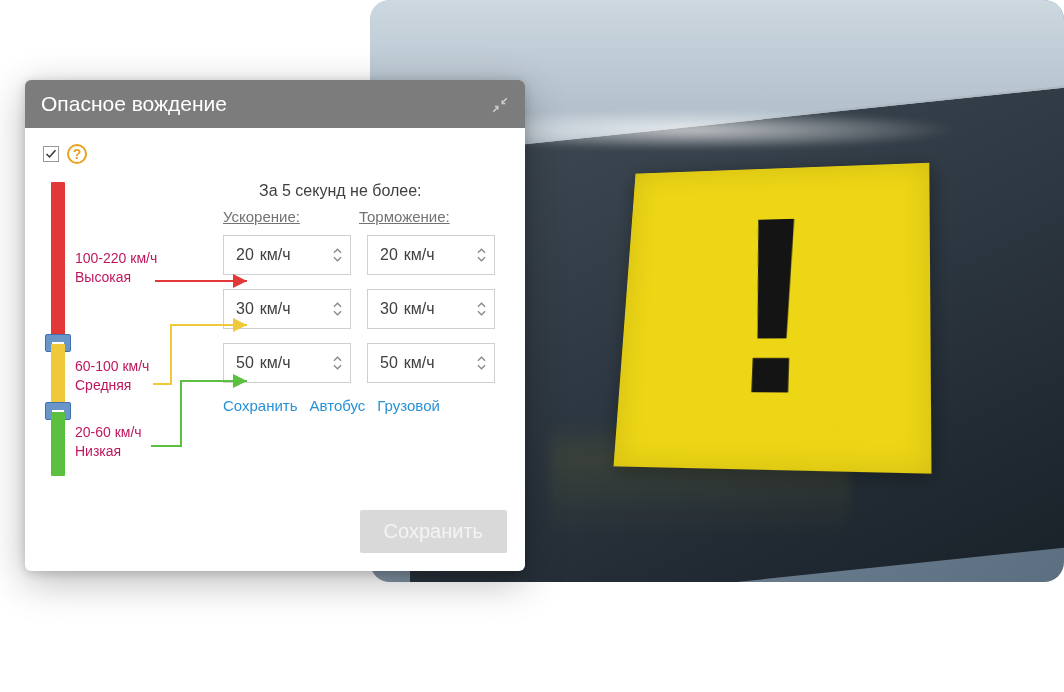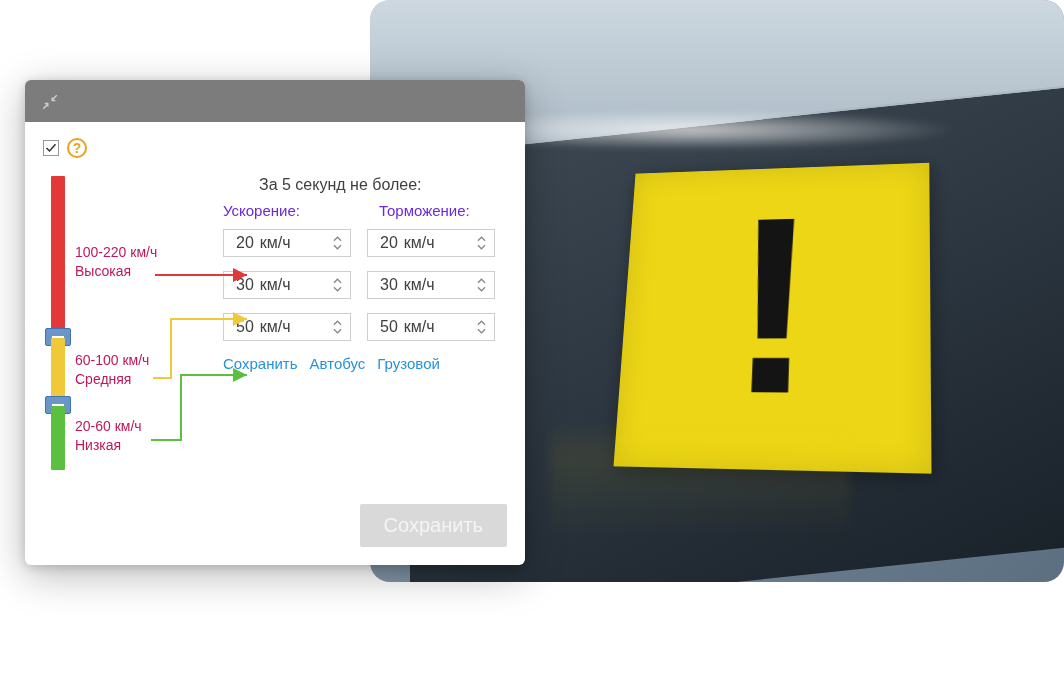--- a/index.html
+++ b/index.html
@@ -135,26 +135,26 @@
   .range-md { top: 176px; }
   .range-md .name { margin-top: 3px; }
   .range-lo { top: 242px; }
   .range-lo .name { margin-top: 3px; }
   .connector { position: absolute; pointer-events: none; }
   .inputs-col { flex: 1; }
   .header-text {
     font-size: 16px; color: #404040; margin-bottom: 8px; margin-left: 36px;
   }
   .col-headers {
-    display: flex; gap: 28px; font-size: 15px; color: #6d28d9; margin-bottom: 10px;
+    display: flex; gap: 8px; font-size: 15px; color: #737373; margin-bottom: 10px; text-decoration: underline;
   }
   .col-headers > div { width: 128px; }
   .input-row { display: flex; gap: 16px; margin-bottom: 14px; }
   .spin {
-    width: 128px; height: 28px;
+    width: 128px; height: 40px;
     border: 1px solid #cfcfcf;
     background: #fff;
     display: flex; align-items: center;
     padding: 0 8px 0 12px;
     font-size: 16px; color: #404040;
   }
   .spin .val { margin-right: 6px; }
   .spin .unit { flex: 1; }
   .spin .arrows { display: flex; flex-direction: column; gap: 2px; }
   .spin .arrows svg { width: 9px; height: 6px; }
@@ -186,20 +186,21 @@
   <div class="windshield"></div>
   <div class="snow"></div>
   <div class="sign">
     <div class="exmark">!</div>
   </div>
   <div class="reflect"></div>
 </div>
 
 <div class="panel">
   <div class="panel-header">
+    <span>Опасное вождение</span>
     <span class="collapse-icon">
       <svg viewBox="0 0 24 24">
           <path d="M5 14l4 0 0 4 M19 10l-4 0 0-4" stroke="#ddd" stroke-width="2" fill="none"></path>
           <path d="M3 21l6-6 M21 3l-6 6" stroke="#ddd" stroke-width="2"></path>
         </svg>
     </span>
   </div>
   <div class="panel-body">
     <div class="track-row">
       <span class="checkbox">

